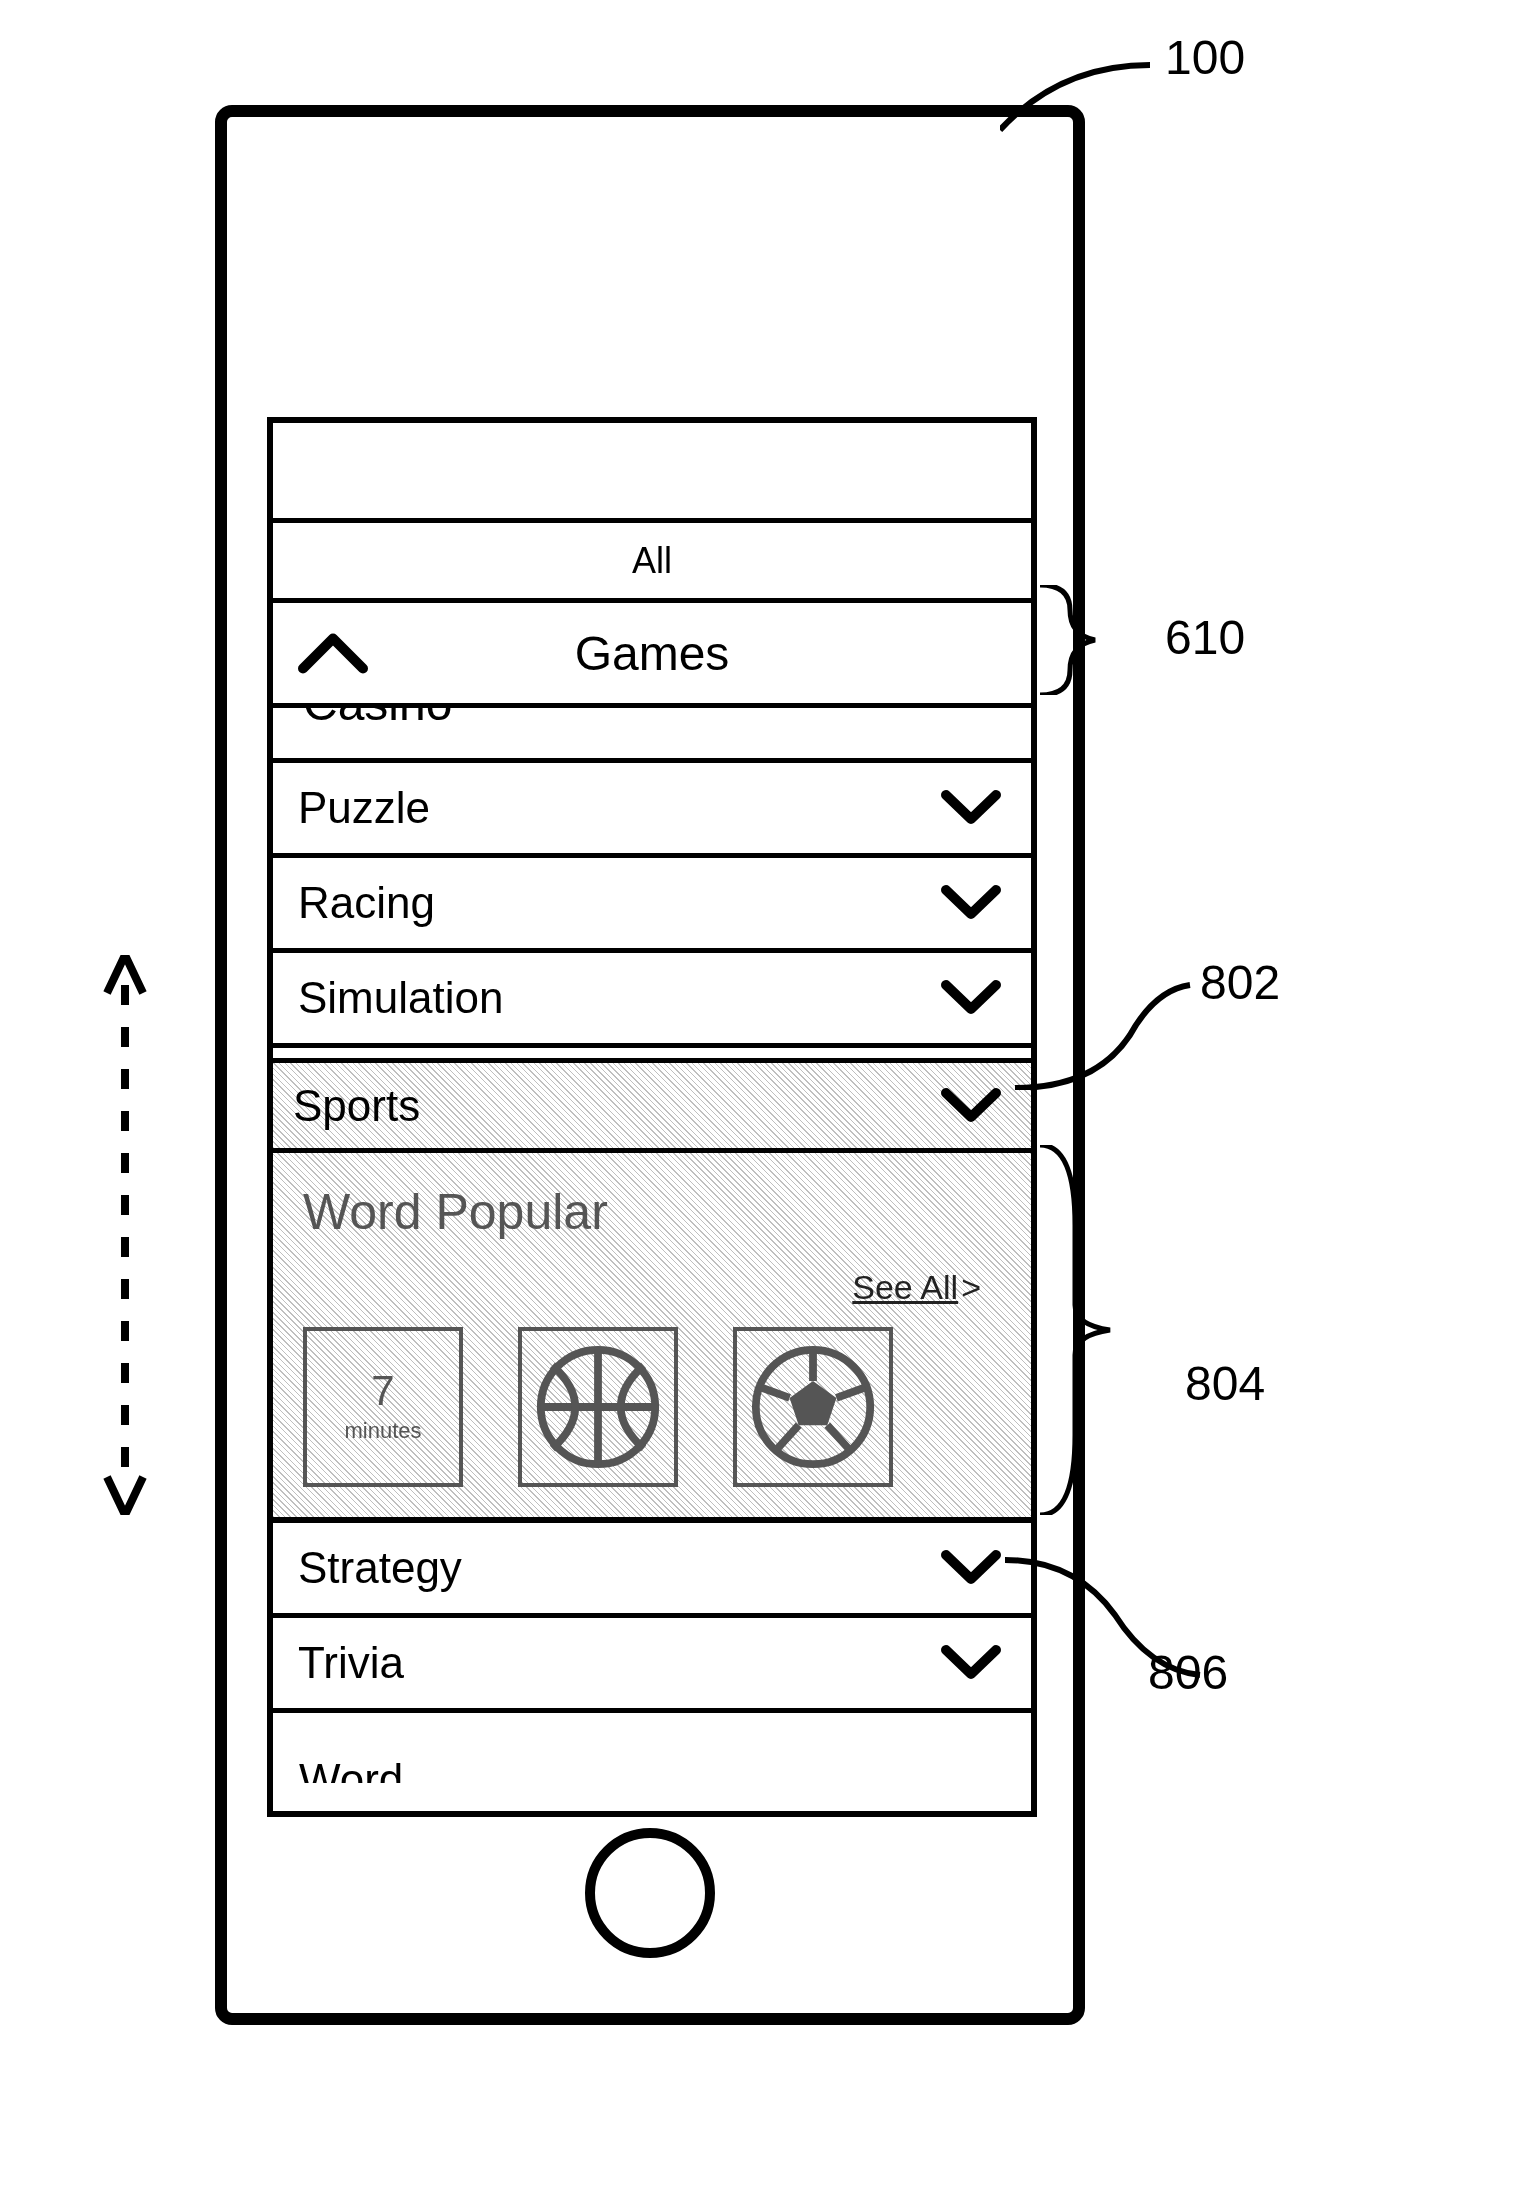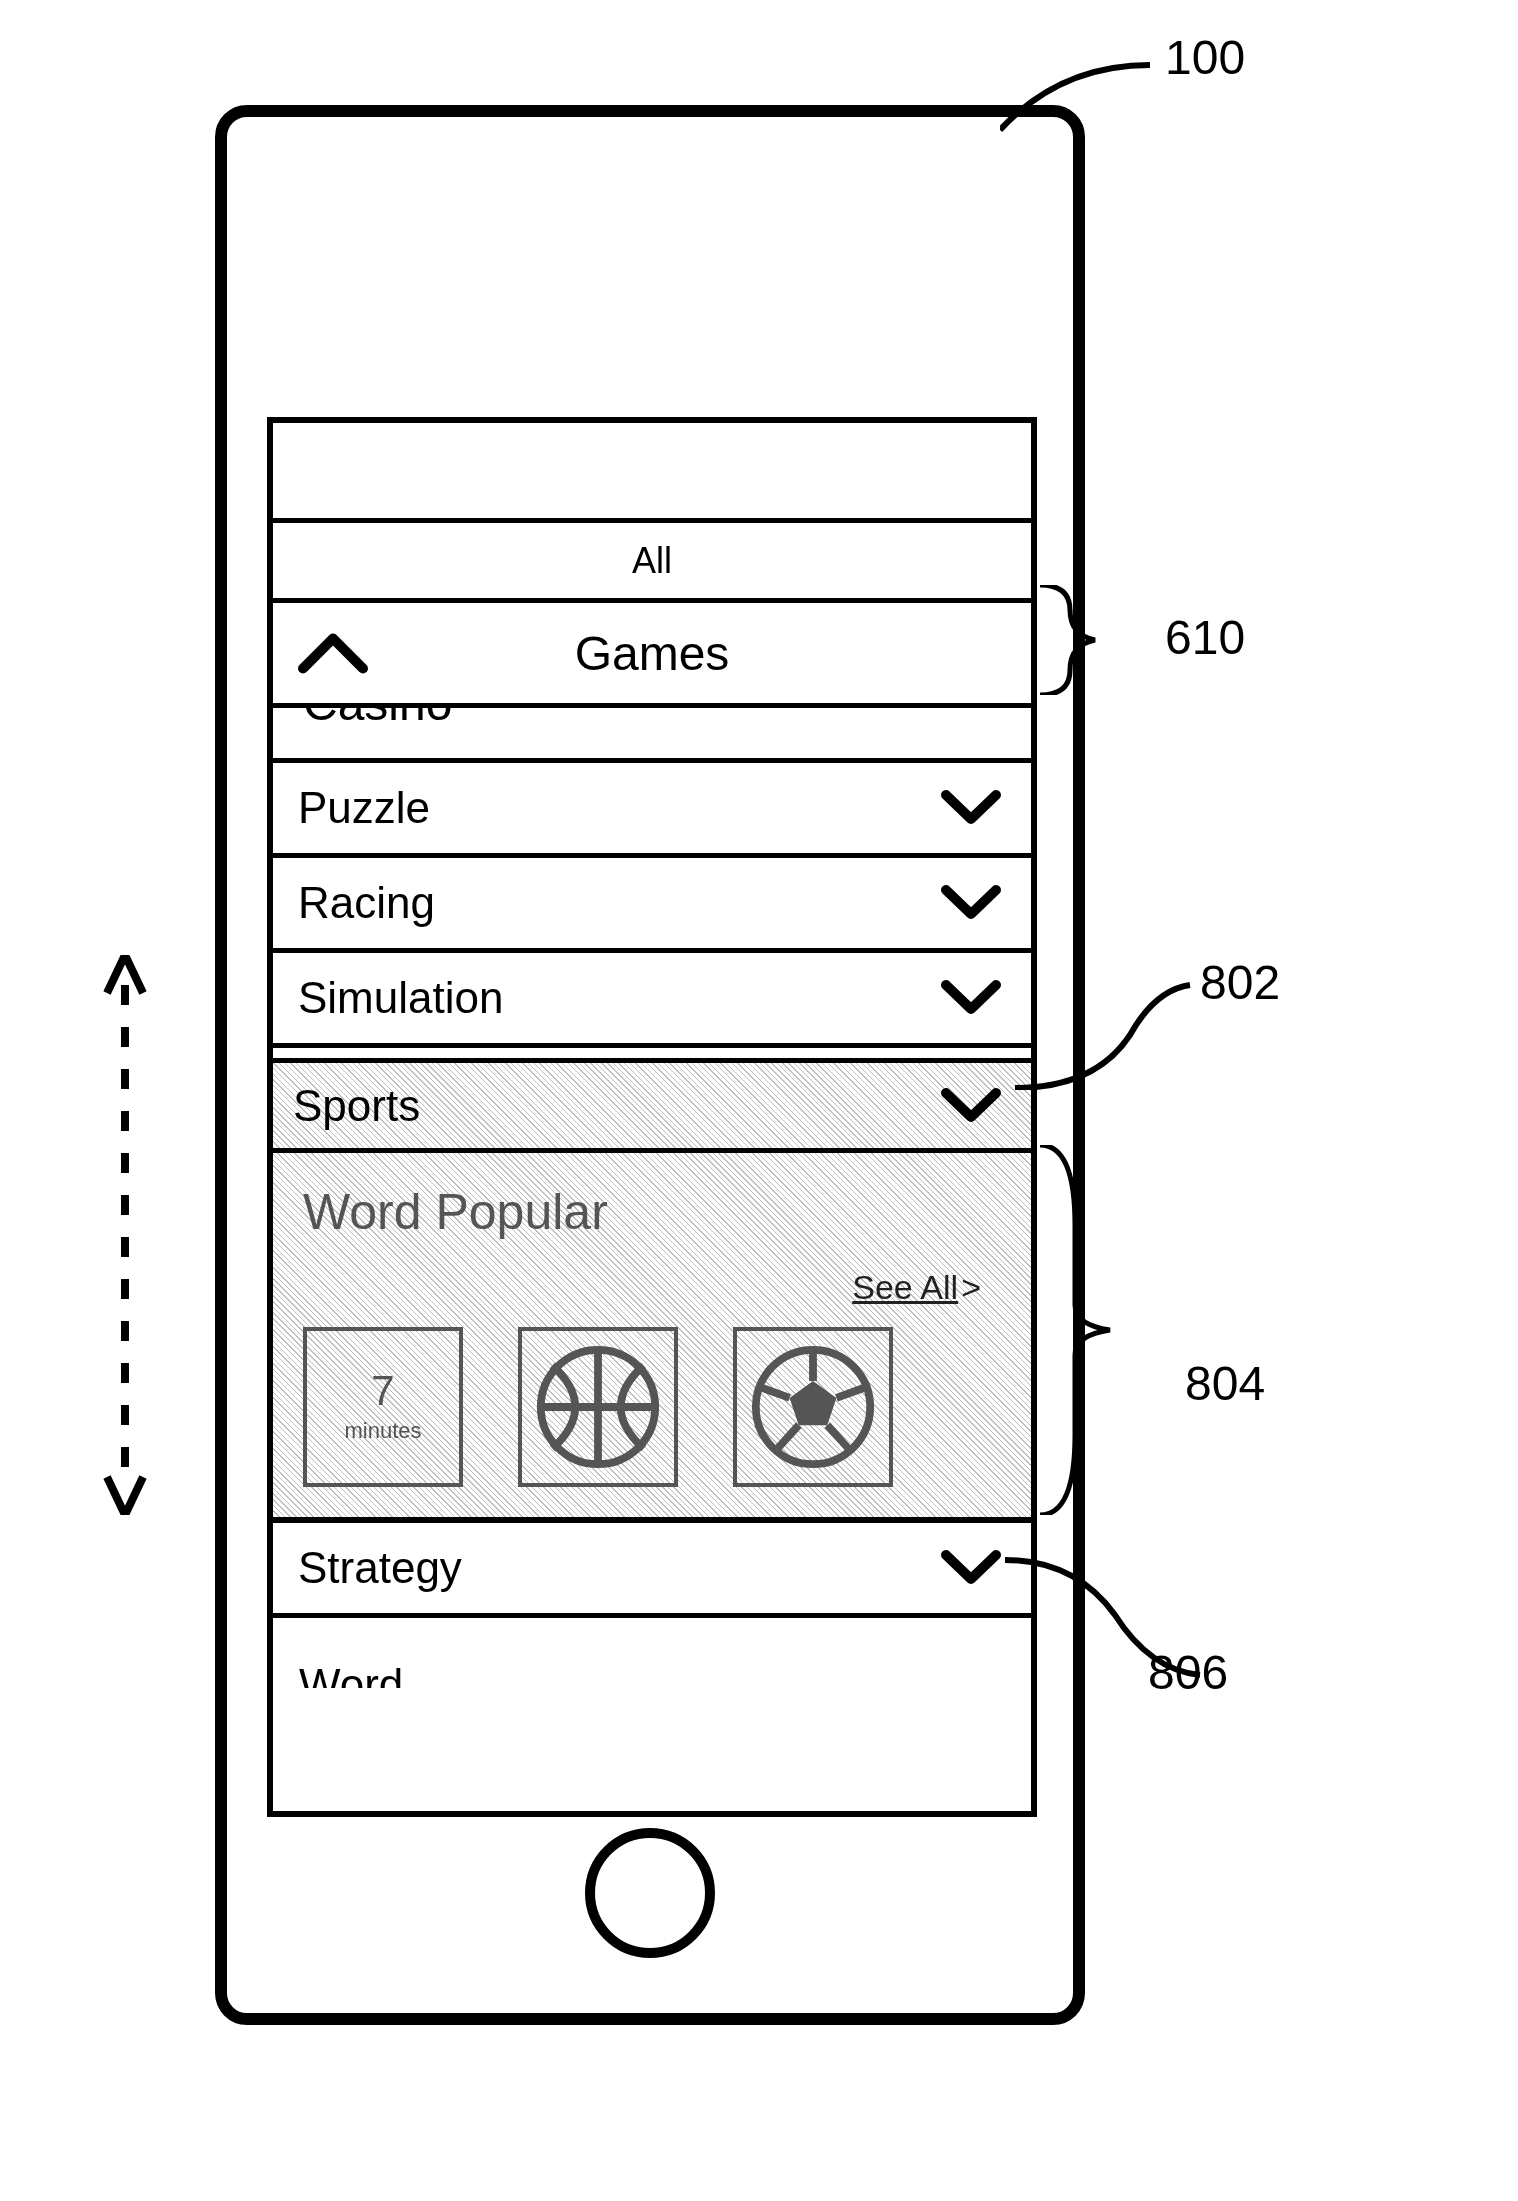--- a/index.html
+++ b/index.html
@@ -13,21 +13,21 @@
     width: 1518px;
     height: 2201px;
   }
   .phone {
     position: absolute;
     left: 215px;
     top: 105px;
     width: 870px;
     height: 1920px;
     border: 12px solid #000;
-    border-radius: 32px;
+    border-radius: 17px;
     box-sizing: border-box;
     background: #fff;
   }
   .home-btn {
     position: absolute;
     left: 50%;
     transform: translateX(-50%);
     bottom: 55px;
     width: 130px;
     height: 130px;
@@ -246,20 +246,26 @@
         </div>
       </div>
 
       <div class="row row-cat">
         <span>Strategy</span>
         <svg class="chev" width="60" height="38" viewBox="0 0 60 38">
             <path d="M5 6 L30 30 L55 6"></path>
           </svg>
       </div>
 
+      <div class="row row-cat">
+        <span>Trivia</span>
+        <svg class="chev" width="60" height="38" viewBox="0 0 60 38">
+            <path d="M5 6 L30 30 L55 6"></path>
+          </svg>
+      </div>
 
       <div class="row row-bottomcut">
         <span>Word</span>
       </div>
 
     </div>
   </div>
 
   <svg class="scroll-arrow" width="60" height="560" viewBox="0 0 60 560">
     <line x1="30" y1="30" x2="30" y2="530" stroke="#000" stroke-width="8" stroke-dasharray="20 22"></line>

